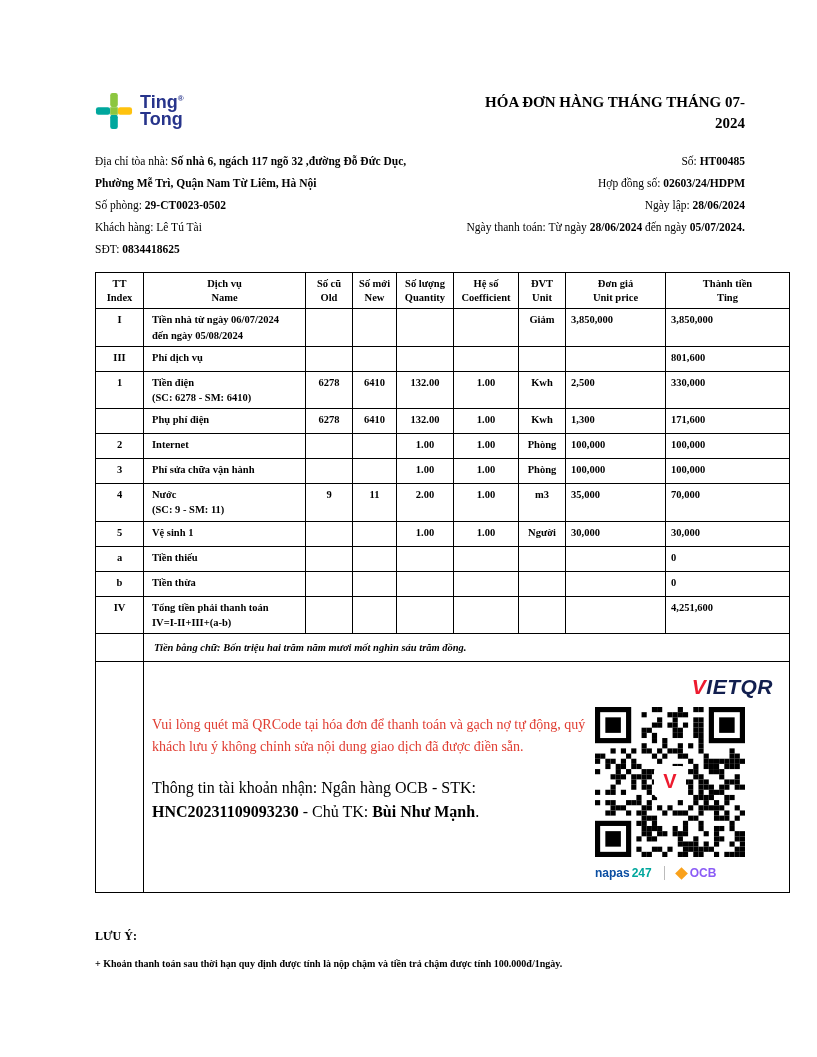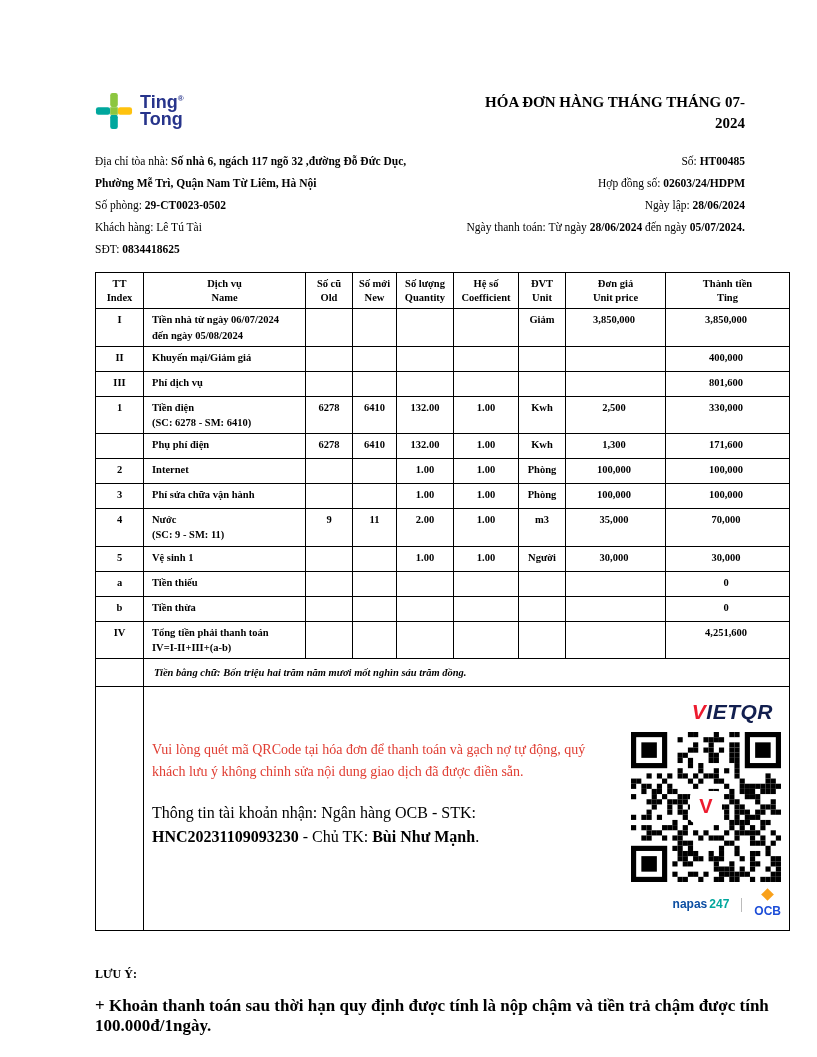--- a/index.html
+++ b/index.html
@@ -27,52 +27,52 @@
   .b { font-weight:bold; }
 
   
   table.service-table { border-collapse:collapse; width:100%; margin-top:12px; table-layout:fixed; }
   .service-table th, .service-table td { border:1px solid #000; font-size:10.5px; }
   .service-table th { font-weight:bold; text-align:center; padding:4px 2px; line-height:1.3; }
   .service-table td { font-weight:bold; padding:3px 5px; height:25px; vertical-align:top; line-height:1.45; }
   .cell-tt { text-align:center; }
   .cell-name { text-align:left; padding-left:8px !important; }
   .cell-center { text-align:center; }
-  .cell-money { text-align:center; padding-right:8px !important; }
+  .cell-money { text-align:left; padding-right:8px !important; }
   .words-cell { font-style:italic; padding:6px 10px !important; height:28px; }
 
   
   .pay-cell { padding:10px 8px !important; height:200px; }
   .pay-area { display:flex; justify-content:space-between; align-items:flex-start; height:100%; }
   .pay-text { width:435px; padding-top:42px; font-weight:normal; }
   .qr-note { color:#e03c31; font-size:14px; line-height:1.55; }
   .account-info { margin-top:18px; font-size:16px; line-height:1.5; }
-  .qr-block { width:186px; display:flex; flex-direction:column; align-items:flex-end; }
+  .qr-block { width:186px; display:flex; flex-direction:column; align-items:flex-start; }
   .vietqr-logo { font-family:"Liberation Sans", sans-serif; font-weight:bold; font-style:italic; font-size:21px; letter-spacing:0.5px; align-self:flex-end; margin-right:8px; }
   .vietqr-v { color:#ed1b2f; }
   .vietqr-iet { color:#121f4f; }
   .vietqr-qr { color:#121f4f; }
   .qr-wrap { position:relative; width:150px; height:150px; margin-top:4px; }
   .qr-center-logo {
     position:absolute; left:50%; top:50%; transform:translate(-50%,-50%);
     width:32px; height:32px; background:#fff; border-radius:5px;
     display:flex; align-items:center; justify-content:center;
     font-family:"Liberation Sans", sans-serif; font-weight:bold; font-size:20px; color:#ed1b2f;
   }
   .bank-logos { display:flex; align-items:center; gap:12px; margin-top:8px; font-family:"Liberation Sans", sans-serif; }
   .napas-logo { font-weight:bold; font-size:12px; color:#0b4ea2; }
   .napas-247 { color:#00a79d; margin-left:2px; }
   .logo-divider { width:1px; height:14px; background:#bbb; }
-  .ocb-logo { display:flex; align-items:center; gap:4px; font-weight:bold; font-size:12px; color:#1d4ed8;flex-direction:column; }
+  .ocb-logo { display:flex; align-items:center; gap:4px; font-weight:bold; font-size:12px; color:#8b5cf6; }
   .ocb-diamond { width:9px; height:9px; background:#f9a11b; transform:rotate(45deg); display:inline-block; }
 
   
   .footer { margin-top:36px; font-size:12px; }
   .footer-heading { font-weight:bold; }
-  .footer-note { font-weight:bold; margin-top:14px; font-size:17px; }
+  .footer-note { font-weight:bold; margin-top:14px; font-size:10px; }
 </style>
 </head>
 <body>
 
 <div class="page">
 
   <div class="header">
     <div class="logo">
       <svg class="logo-icon" viewBox="0 0 40 40" aria-hidden="true">
         <rect x="16" y="1" width="8" height="15" rx="2.5" fill="#8cc63f"></rect>
@@ -174,33 +174,20 @@
             <div>Tiền nhà từ ngày 06/07/2024</div>
             <div>đến ngày 05/08/2024</div>
           </td>
           <td class="cell-center"></td>
           <td class="cell-center"></td>
           <td class="cell-center"></td>
           <td class="cell-center"></td>
           <td class="cell-center">Giảm</td>
           <td class="cell-money">3,850,000</td>
           <td class="cell-money">3,850,000</td>
-        </tr>
-        <tr>
-          <td class="cell-tt">II</td>
-          <td class="cell-name">
-            <div>Khuyến mại/Giảm giá</div>
-          </td>
-          <td class="cell-center"></td>
-          <td class="cell-center"></td>
-          <td class="cell-center"></td>
-          <td class="cell-center"></td>
-          <td class="cell-center"></td>
-          <td class="cell-money"></td>
-          <td class="cell-money">400,000</td>
         </tr>
         <tr>
           <td class="cell-tt">III</td>
           <td class="cell-name">
             <div>Phí dịch vụ</div>
           </td>
           <td class="cell-center"></td>
           <td class="cell-center"></td>
           <td class="cell-center"></td>
           <td class="cell-center"></td>

